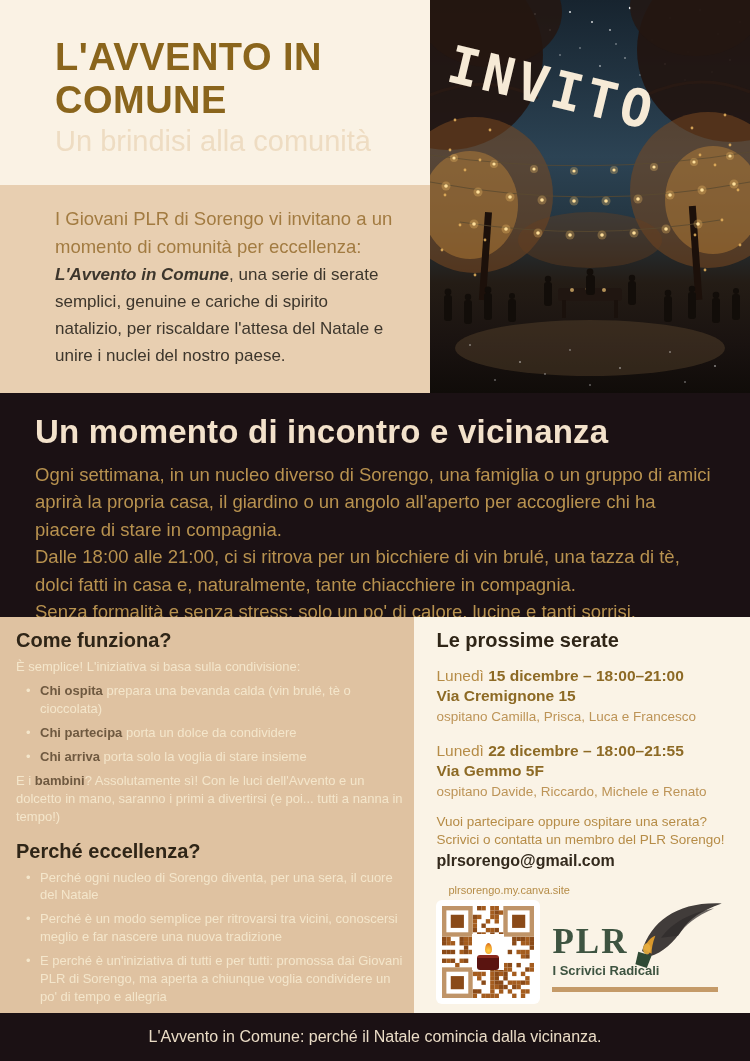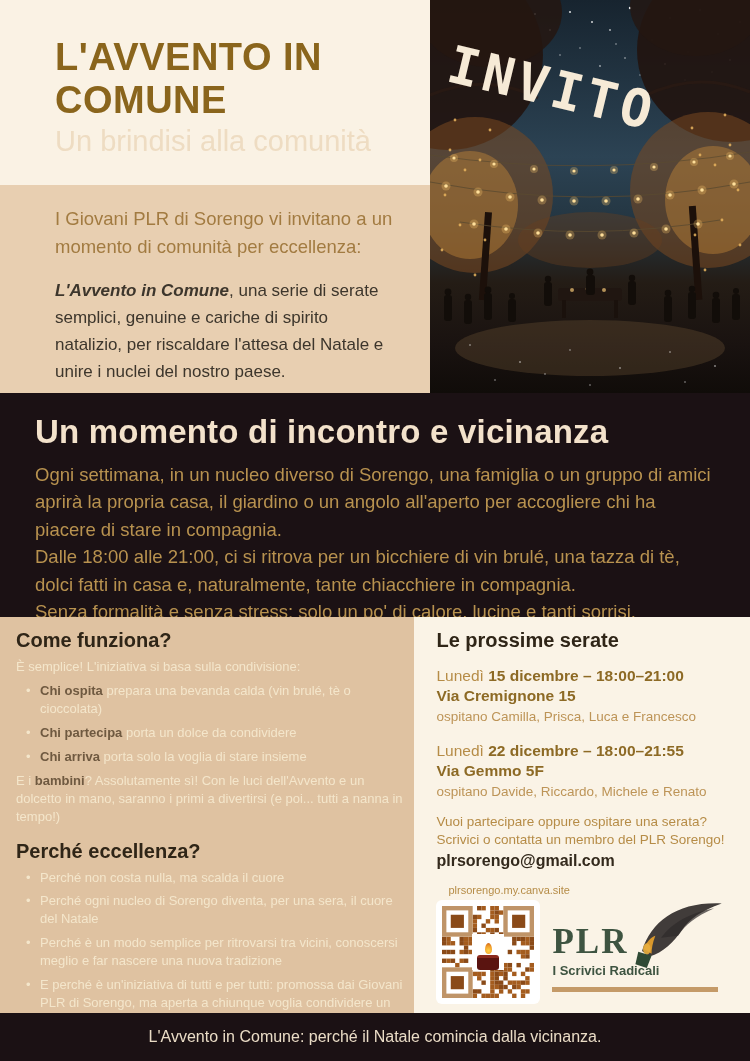--- a/index.html
+++ b/index.html
@@ -9,21 +9,21 @@
     font-family:"Liberation Sans",sans-serif;
   }
   
   .top{position:relative;width:642px;height:393px;}
   .top-left{position:absolute;left:0;top:0;width:430px;height:393px;background:#faf2e4;}
   .title-block{padding:36px 10px 0 55px;}
   .main-title{margin:0;font-size:38px;line-height:1.12;font-weight:bold;color:#8a651c;letter-spacing:.5px;}
   .subtitle{margin:4px 0 0;font-size:29px;color:#eedcc2;white-space:nowrap;}
   .intro-box{position:absolute;left:0;bottom:0;width:430px;height:208px;background:#e8cfb1;box-sizing:border-box;padding:20px 32px 0 55px;}
   .intro-lead{margin:0;font-size:18.5px;line-height:1.5;color:#a27b41;}
-  .intro-body{margin:16px 0 0;font-size:17px;line-height:1.6;color:#3d362c;}
+  .intro-body{margin:0 0 0;font-size:17px;line-height:1.6;color:#3d362c;}
   .intro-body .bold-it{font-weight:bold;font-style:italic;}
   
   .photo{
     position:absolute;left:430px;top:0;width:320px;height:393px;overflow:hidden;
     background:linear-gradient(180deg,#17242f 0%,#2c4354 40%,#243642 56%,#241c15 72%,#191210 88%,#100c09 100%);
   }
   .photo svg{position:absolute;left:0;top:0;}
   .invito{
     position:absolute;left:26px;top:34px;transform:rotate(13.5deg);transform-origin:left top;
     font-family:"DejaVu Sans Mono",monospace;font-weight:bold;font-size:52px;letter-spacing:4px;
@@ -277,21 +277,20 @@
       <h3 class="col-h">Come funziona?</h3>
       <p>È semplice! L'iniziativa si basa sulla condivisione:</p>
       <ul>
         <li><span class="b">Chi ospita</span><span> prepara una bevanda calda (vin brulé, tè o cioccolata)</span></li>
         <li><span class="b">Chi partecipa</span><span> porta un dolce da condividere</span></li>
         <li><span class="b">Chi arriva</span><span> porta solo la voglia di stare insieme</span></li>
       </ul>
       <p><span>E i </span><span class="b">bambini</span><span>? Assolutamente sì! Con le luci dell'Avvento e un dolcetto in mano, saranno i primi a divertirsi (e poi... tutti a nanna in tempo!)</span></p>
       <h3 class="col-h h-perche">Perché eccellenza?</h3>
       <ul>
-        <li>Perché non costa nulla, ma scalda il cuore</li>
         <li>Perché ogni nucleo di Sorengo diventa, per una sera, il cuore del Natale</li>
         <li>Perché è un modo semplice per ritrovarsi tra vicini, conoscersi meglio e far nascere una nuova tradizione</li>
         <li>E perché è un'iniziativa di tutti e per tutti: promossa dai Giovani PLR di Sorengo, ma aperta a chiunque voglia condividere un po' di tempo e allegria</li>
       </ul>
     </div>
 
     <div class="col-right">
       <h3 class="col-h">Le prossime serate</h3>
 
       <div class="event">

